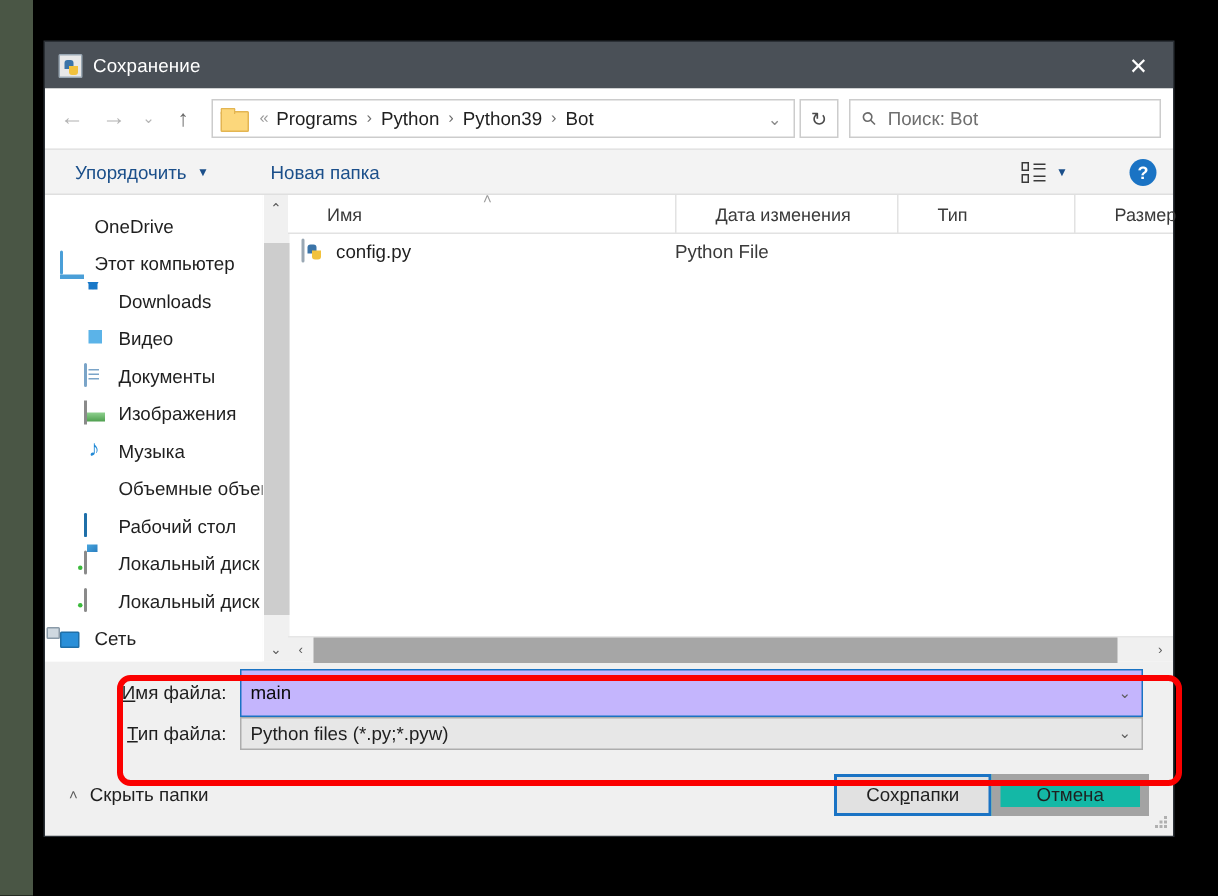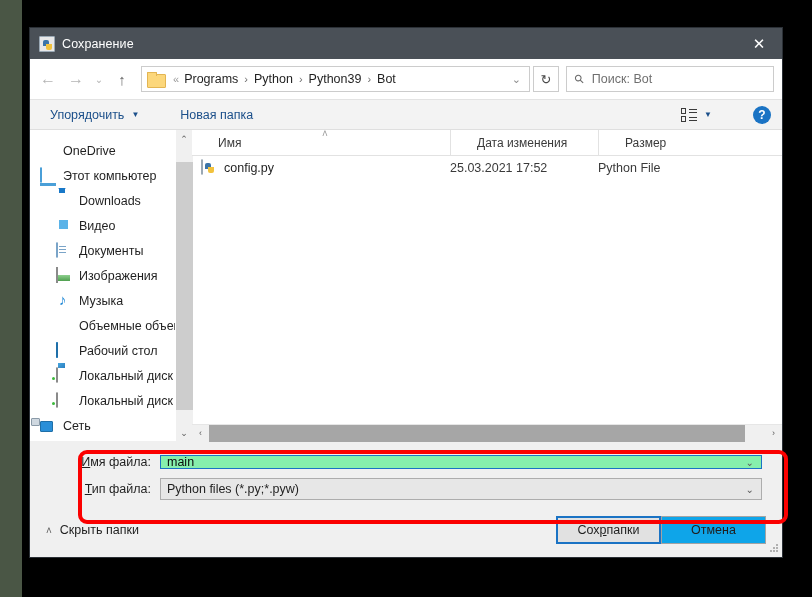--- a/index.html
+++ b/index.html
@@ -149,42 +149,42 @@
               color:#5a5a5a; font-size: 9px; flex: 0 0 17px; }
   .hs-track { flex: 1 1 auto; height: 17px; position: relative; }
   .hs-thumb { position: absolute; left: 0; top: 0; height: 17px; width: 536px; background: #a6a6a6; }
   
   .formarea { flex: 0 0 62px; background: #f0f0f0; padding: 9px 20px 0 48px; }
   .formrow { display: flex; align-items: center; height: 23px; }
   .formrow + .formrow { margin-top: 4px; }
   .flabel { width: 82px; flex: 0 0 82px; font-size: 12.5px; color: #1f1f1f; text-align: right; padding-right: 9px; }
   .flabel u { text-decoration: underline; }
   .fname-input {
-    flex: 1 1 auto; height: 14px; border: 1px solid #1a73c4; background: #86efac;
+    flex: 1 1 auto; height: 32px; border: 1px solid #1a73c4; background: #c4b5fd;
     display: flex; align-items: center; padding-left: 6px; font-size: 12.5px; color: #0a0a0a;
     position: relative;
   }
   .ftype-input {
     flex: 1 1 auto; height: 22px; border: 1px solid #adadad; background: #e7e7e7;
     display: flex; align-items: center; padding-left: 6px; font-size: 12.5px; color: #1f1f1f;
     position: relative;
   }
   .fdrop { position: absolute; right: 7px; top: 50%; transform: translateY(-50%); color: #5c5c5c; font-size: 10px; }
   
   .footer {
     flex: 0 0 54px; background: #f0f0f0; display: flex; align-items: center;
     padding: 0 16px 0 16px; position: relative;
   }
   .hidefolders { display: flex; align-items: center; font-size: 12.5px; color: #1f1f1f; }
   .hf-caret { color: #5c5c5c; font-size: 10px; margin-right: 8px; }
   .footer-spacer { flex: 1 1 auto; }
   .btn {
     width: 105px; height: 28px; font-size: 12.5px; color: #1f1f1f;
     display: flex; align-items: center; justify-content: center;
-    background: #0ea5e9; border: 1px solid #a3a3a3;
+    background: #14b8a6; border: 6px solid #a3a3a3;
   }
   .btn.primary { background: #e1e1e1; border: 2px solid #1a73c4; }
   .btn u { text-decoration: underline; }
   .grip { position: absolute; right: 3px; bottom: 3px; width: 10px; height: 10px; }
   .grip i { position: absolute; width: 2px; height: 2px; background: #b0b0b0; }
   
   .redbox {
     position: absolute; left: 78px; top: 450px; width: 710px; height: 74px;
     border: 4px solid #fb0000; border-radius: 9px; pointer-events: none;
   }
@@ -343,29 +343,29 @@
       <div class="vs-arrow">⌄</div>
     </div>
 
     <div class="listpane">
       <div class="colhead">
         <div class="col col-name">
           <span>Имя</span>
           <span class="sortmark">˄</span>
         </div>
         <div class="col col-date">Дата изменения</div>
+        <div class="col col-type">Тип</div>
         <div class="col col-size">Размер</div>
       </div>
       <div class="filerows">
         <div class="filerow">
           <div class="fr-name">
             <span class="pyfile-ico"><span class="pyico"></span></span>
             <span>config.py</span>
           </div>
-          <div class="fr-date">25.03.2021 17:52</div>
           <div class="fr-type">Python File</div>
           <div class="fr-size"></div>
         </div>
       </div>
       <div class="hscroll">
         <div class="hs-arrow">‹</div>
         <div class="hs-track">
           <div class="hs-thumb"></div>
         </div>
         <div class="hs-arrow">›</div>

